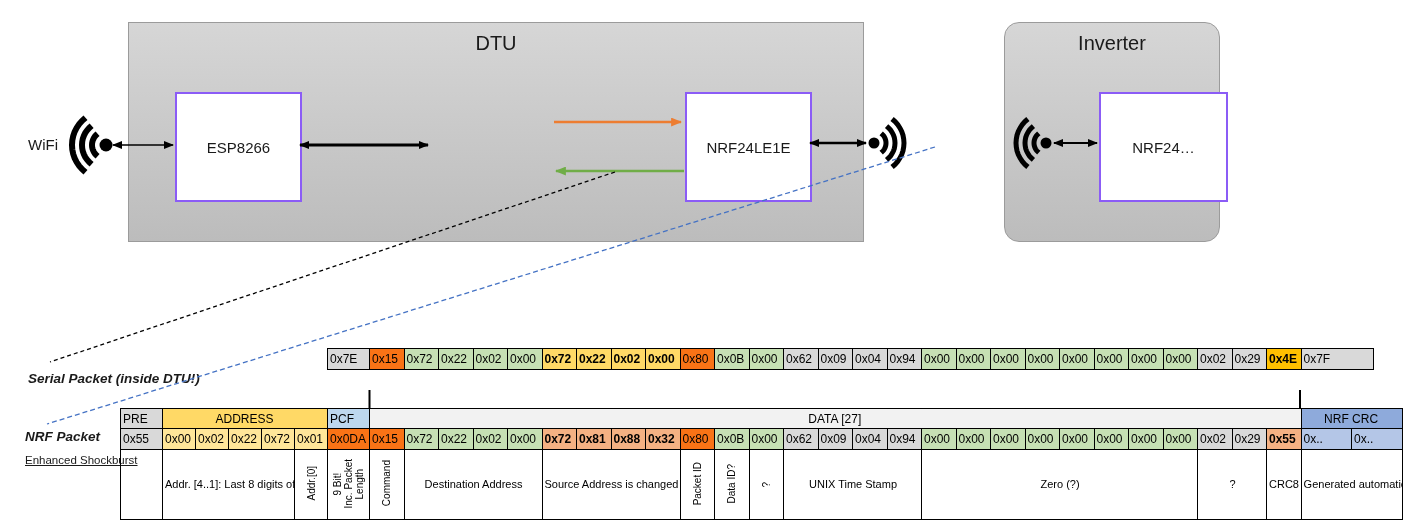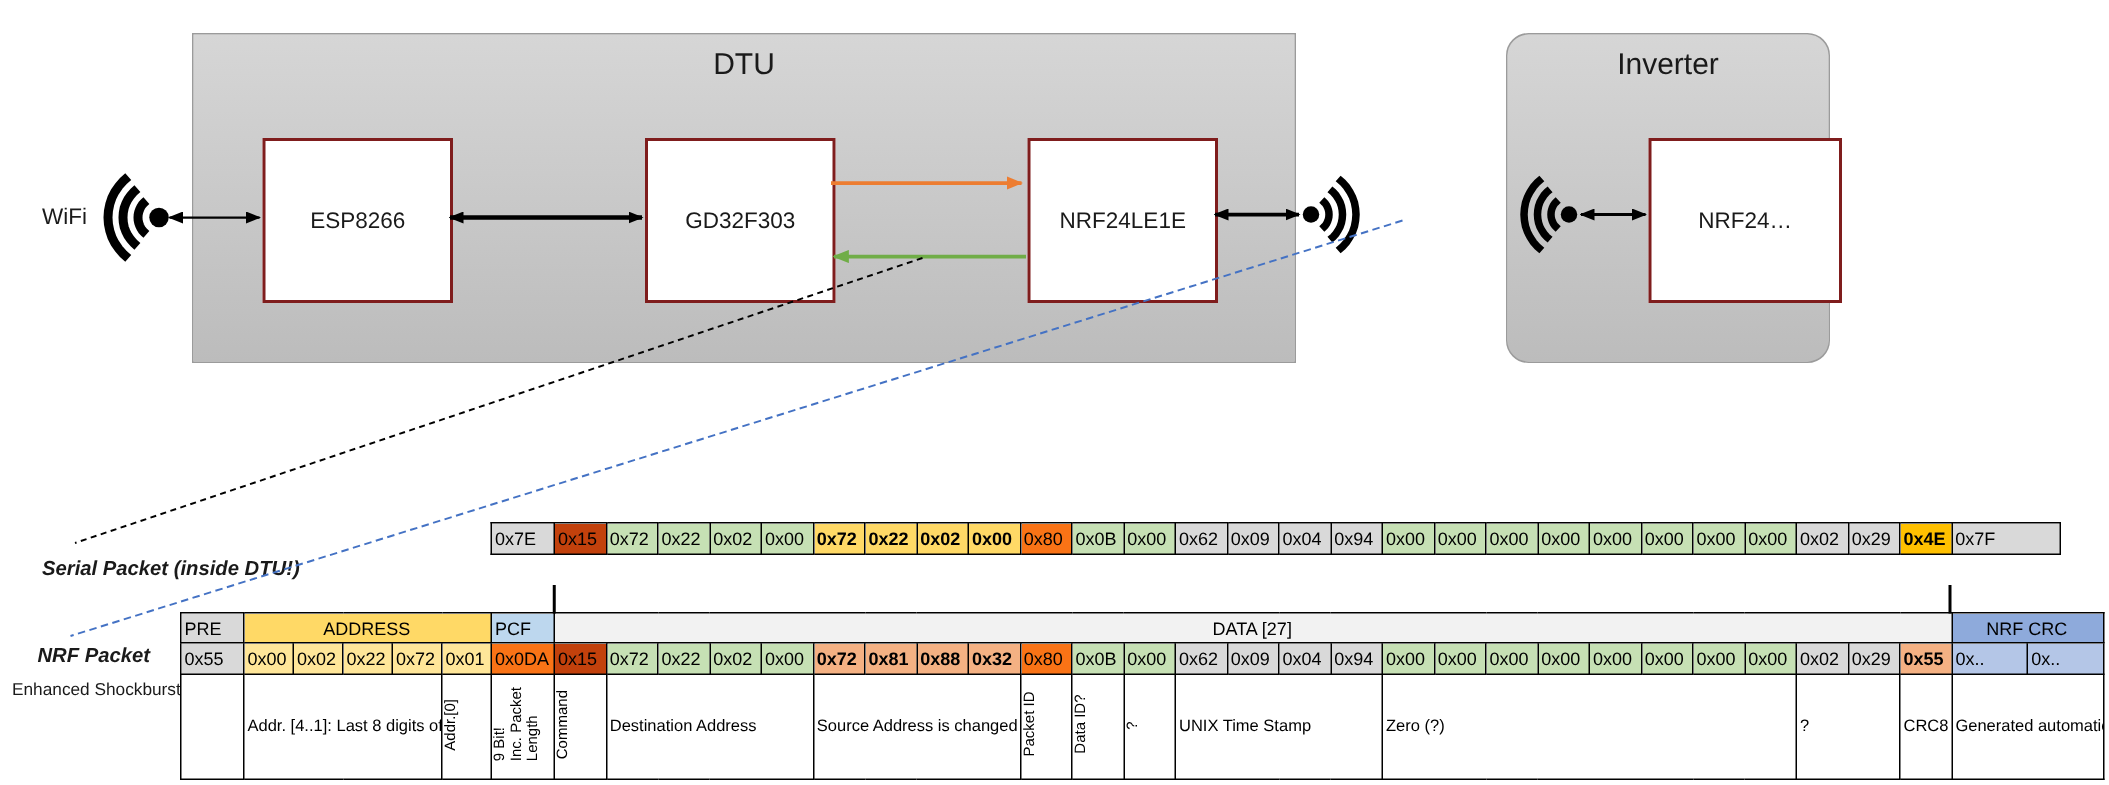--- a/index.html
+++ b/index.html
@@ -3,21 +3,21 @@
 <meta charset="utf-8">
 <style>
   html,body{margin:0;padding:0;background:#fff;}
   #stage{position:relative;width:1406px;height:523px;background:#fff;
          font-family:"Liberation Sans",sans-serif;overflow:hidden;}
 
   
   .bigbox{position:absolute;background:linear-gradient(180deg,#d6d6d6,#bcbcbc);
           border:1px solid #9b9b9b;}
   .bigbox .title{text-align:center;font-size:20px;color:#1a1a1a;margin-top:9px;}
-  .comp{position:absolute;background:#fff;border:2px solid #7f1d1d;
+  .comp{position:absolute;background:#fff;border:2px solid #8b5cf6;
         display:flex;align-items:center;justify-content:center;
         font-size:15px;color:#1a1a1a;}
   .freelabel{position:absolute;color:#1a1a1a;}
   #lbl-wifi{font-size:15px;}
   .pktlabel{font-weight:bold;font-style:italic;font-size:13.5px;}
   #lbl-esb{font-size:11.5px;}
 
   
   #overlay{position:absolute;left:0;top:0;pointer-events:none;}
 
@@ -28,30 +28,30 @@
                white-space:nowrap;overflow:hidden;vertical-align:middle;line-height:1;}
   tr.hrow td{height:20px;}
   tr.vrow td{height:21px;}
   td.hdr{text-align:left;}
   td.hdr.center{text-align:center;padding-left:0;}
   td.ghost{border:none;background:transparent;}
   td.dcell{border-top:2px solid #000;border-bottom:2px solid #000;}
   td.thickL{border-left:2px solid #000;}
   td.thickR{border-right:2px solid #000;}
   td.dhdr{border:2px solid #000;}
-  td.ann{font-size:11px;border:2px solid #000;padding:1px 3px;
+  td.ann{font-size:11px;border:2px solid #000;text-align:center;padding:1px 3px;
          white-space:pre-line;overflow:hidden;height:70px;background:#fff;line-height:1.15;}
   td.ann.aleft{text-align:left;}
   td.ann.vert{padding:0;}
   .vtext{display:inline-block;writing-mode:vertical-rl;transform:rotate(180deg);
          font-size:10px;line-height:11px;white-space:pre;}
 
   
   .c-gray  {background:#d9d9d9;}
-  .c-gdark {background:#c2410c;}
+  .c-gdark {background:#f97316;}
   .c-green {background:#c6e0b4;}
   .c-yellow{background:#ffe699;}
   .c-ybold {background:#ffd966;font-weight:bold;}
   .c-gold  {background:#ffc000;font-weight:bold;}
   .c-blue  {background:#f97316;}
   .c-sbold {background:#f4b183;font-weight:bold;}
   .c-salmon{background:#f4b183;}
   .c-crc   {background:#b4c6e7;}
   .c-hgray {background:#d9d9d9;}
   .c-hyellow{background:#ffd966;}
@@ -67,34 +67,31 @@
   <div class="bigbox" id="dtu-box" style="left:128px;top:22px;width:734px;height:218px;">
     <div class="title">DTU</div>
   </div>
   <div class="bigbox" id="inverter-box" style="left:1004px;top:22px;width:214px;height:218px;border-radius:15px;">
     <div class="title">Inverter</div>
   </div>
 
   <div class="comp" style="left:175px;top:92px;width:123px;height:106px;">
     <span>ESP8266</span>
   </div>
-  <div class="comp" style="left:430px;top:92px;width:123px;height:106px;">
-    <span>GD32F303</span>
-  </div>
   <div class="comp" style="left:685px;top:92px;width:123px;height:106px;">
     <span>NRF24LE1E</span>
   </div>
   <div class="comp" style="left:1099px;top:92px;width:125px;height:106px;">
     <span>NRF24…</span>
   </div>
 
   <div class="freelabel" id="lbl-wifi" style="left:28px;top:136px;">WiFi</div>
   <div class="freelabel pktlabel" id="lbl-serial" style="left:28px;top:371px;">Serial Packet (inside DTU!)</div>
   <div class="freelabel pktlabel" id="lbl-nrf" style="left:25px;top:429px;">NRF Packet</div>
-  <div class="freelabel" id="lbl-esb" style="left:8px;top:454px;">Enhanced Shockburst</div>
+  <div class="freelabel" id="lbl-esb" style="left:25px;top:454px;text-decoration:underline;">Enhanced Shockburst</div>
 
   <table class="pkt" id="serial-table" style="left: 327px; top: 348px; width: 1045.5px;">
     <colgroup id="serial-cols">
         <col style="width: 42px;">
         <col style="width: 34.5px;">
         <col style="width: 34.5px;">
         <col style="width: 34.5px;">
         <col style="width: 34.5px;">
         <col style="width: 34.5px;">
         <col style="width: 34.5px;">

